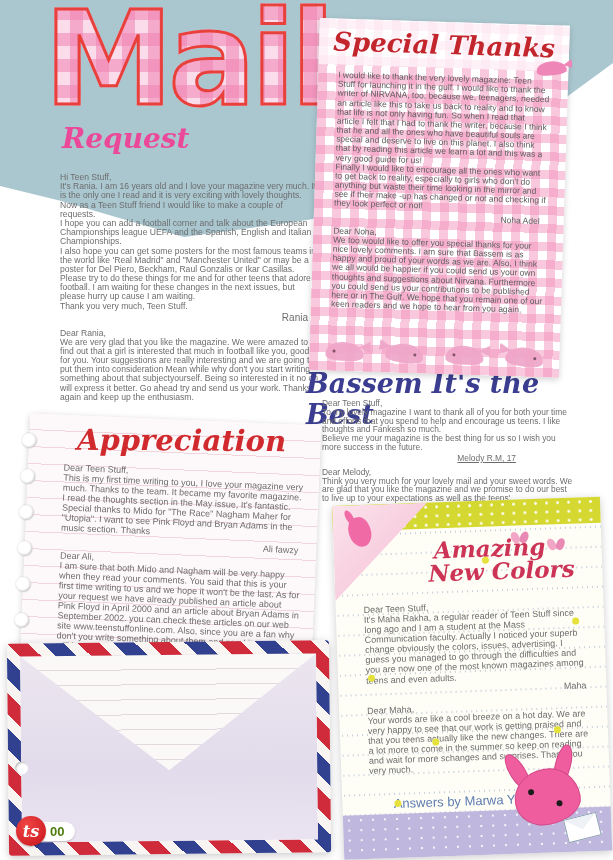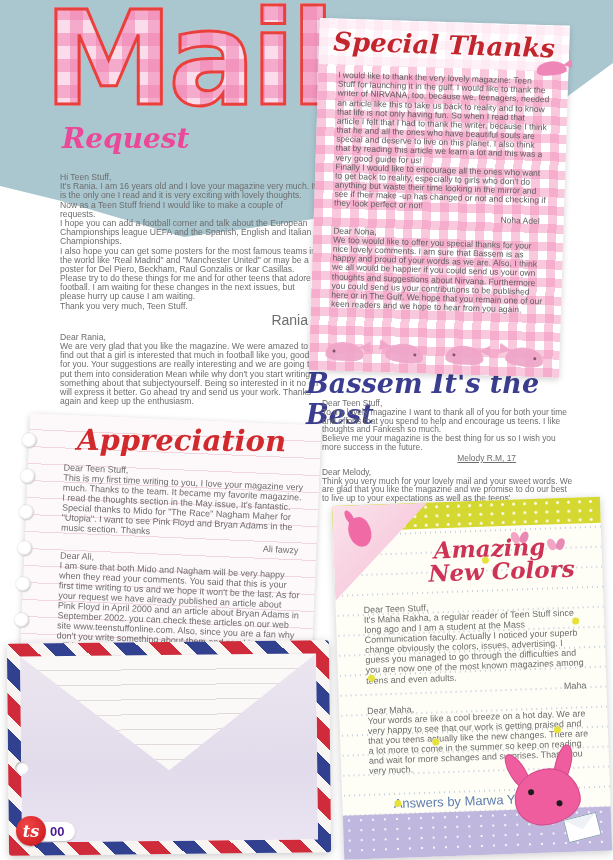--- a/index.html
+++ b/index.html
@@ -23,21 +23,21 @@
     -webkit-text-stroke:3px #e8413c;}
 
   
   .script{font-family:"DejaVu Serif",serif;font-style:italic;font-weight:bold;margin:0;}
   .letter{white-space:pre-line;color:#6d6d6d;margin:0;}
   .sig{text-align:right;color:#6d6d6d;margin:2px 0 5px;}
 
   
   .request-title{position:absolute;left:62px;top:122px;font-size:28px;color:#ec4899;z-index:1;}
   .request-block{position:absolute;left:60px;top:173px;width:260px;font-size:8.6px;line-height:1.07;z-index:1;}
-  .request-block .sig{padding-right:12px;font-size:14px;}
+  .request-block .sig{padding-right:12px;font-size:10px;}
   .request-block .reply{margin-top:0;}
 
   
   .notebook{position:absolute;left:30px;top:413px;width:292px;height:296px;z-index:2;
     transform:rotate(2.4deg);transform-origin:top left;border-radius:3px;
     background-color:#fdf8f9;
     background-image:repeating-linear-gradient(to bottom,transparent 0 16px,rgba(219,150,163,.35) 16px 17px);
     box-shadow:0 2px 6px rgba(0,0,0,.18);}
   .hole{position:absolute;left:-7px;width:15px;height:15px;border-radius:50%;background:#fff;
     box-shadow:inset -1px -1px 2px rgba(0,0,0,.22),0 0 0 1px rgba(0,0,0,.05);}
@@ -59,21 +59,21 @@
   .env-hole{position:absolute;left:7px;top:118px;width:13px;height:13px;border-radius:50%;
     background:#fff;box-shadow:inset 1px 1px 2px rgba(0,0,0,.3);z-index:4;}
 
   
   .logo-wrap{position:absolute;left:16px;top:816px;z-index:10;display:flex;align-items:center;}
   .ts-logo{width:30px;height:30px;border-radius:50%;z-index:2;
     background:radial-gradient(circle at 35% 30%,#ef4444,#c8151c);
     color:#fff;font-family:"DejaVu Serif",serif;font-style:italic;font-weight:bold;font-size:16px;
     display:flex;align-items:center;justify-content:center;box-shadow:0 1px 2px rgba(0,0,0,.25);}
   .page-pill{background:#fff;border-radius:11px;margin-left:-11px;padding:2px 11px 2px 15px;
-    color:#4c1d95;font-size:13px;font-weight:bold;box-shadow:0 1px 2px rgba(0,0,0,.18);}
+    color:#4d7c0f;font-size:13px;font-weight:bold;box-shadow:0 1px 2px rgba(0,0,0,.18);}
 
   
   .gingham-paper{position:absolute;left:320px;top:18px;width:250px;height:352px;z-index:2;
     transform:rotate(1.8deg);transform-origin:top left;
     background-color:#fff;
     background-image:
       repeating-linear-gradient(90deg,rgba(243,146,188,.5) 0 9px,rgba(255,255,255,0) 9px 18px),
       repeating-linear-gradient(0deg,rgba(243,146,188,.5) 0 9px,rgba(255,255,255,0) 9px 18px);
     box-shadow:0 2px 6px rgba(0,0,0,.18);}
   .gingham-paper::before{content:"";position:absolute;left:0;top:0;right:0;height:46px;

